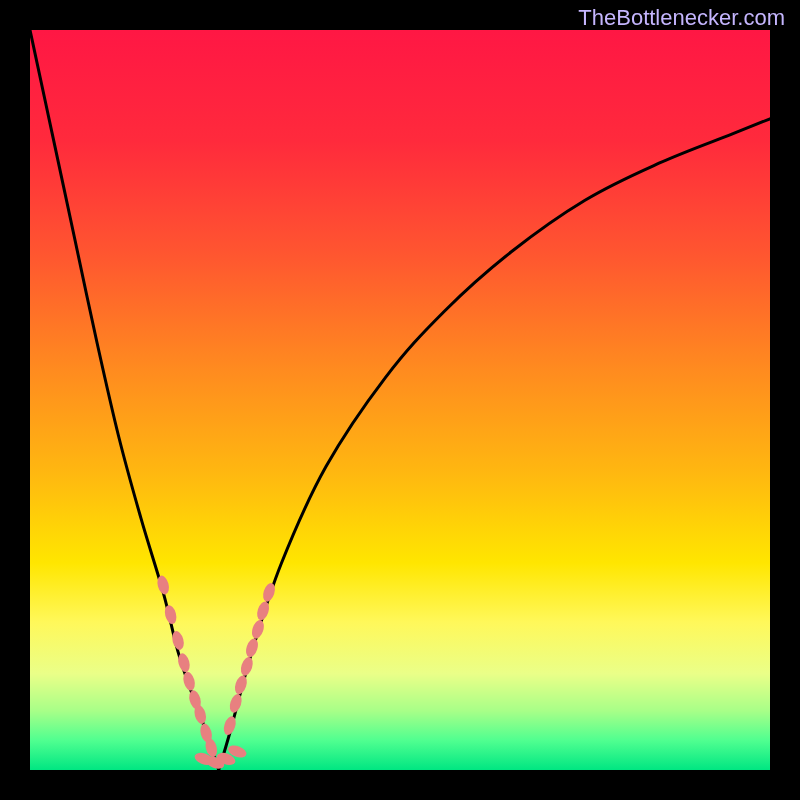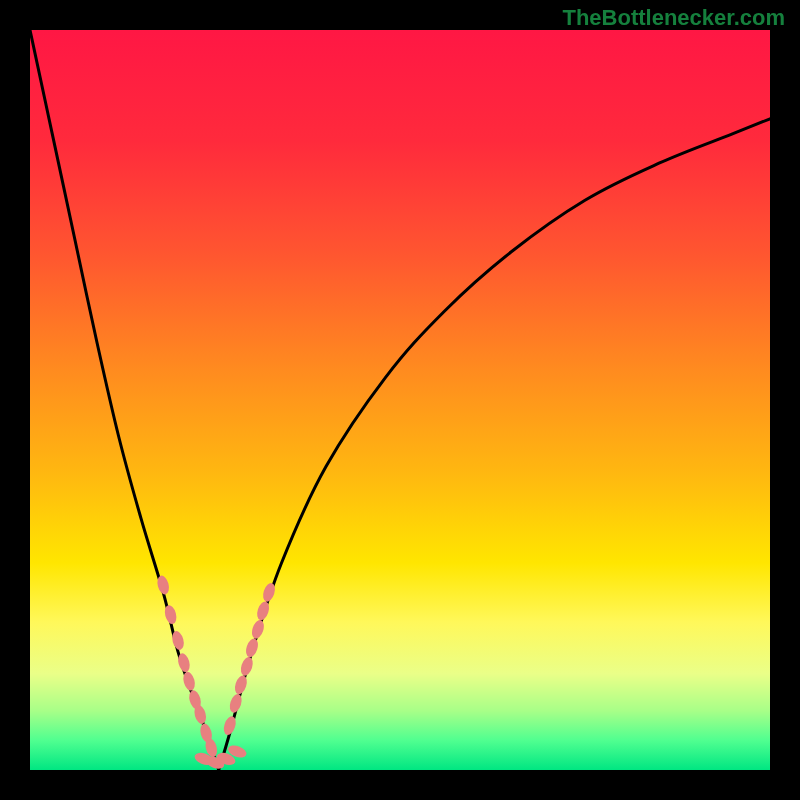--- a/index.html
+++ b/index.html
@@ -13,22 +13,22 @@
       background: #000;
       position: relative;
       overflow: hidden;
     }
     .watermark {
       position: absolute;
       top: 5px;
       right: 15px;
       font-family: Arial, sans-serif;
       font-size: 22px;
-      font-weight: bold;
-      color: #15803d;
+      font-weight: normal;
+      color: #c4b5fd;
       z-index: 10;
     }
     .chart-area {
       position: absolute;
       top: 30px;
       left: 30px;
       width: 740px;
       height: 740px;
       overflow: hidden;
     }

